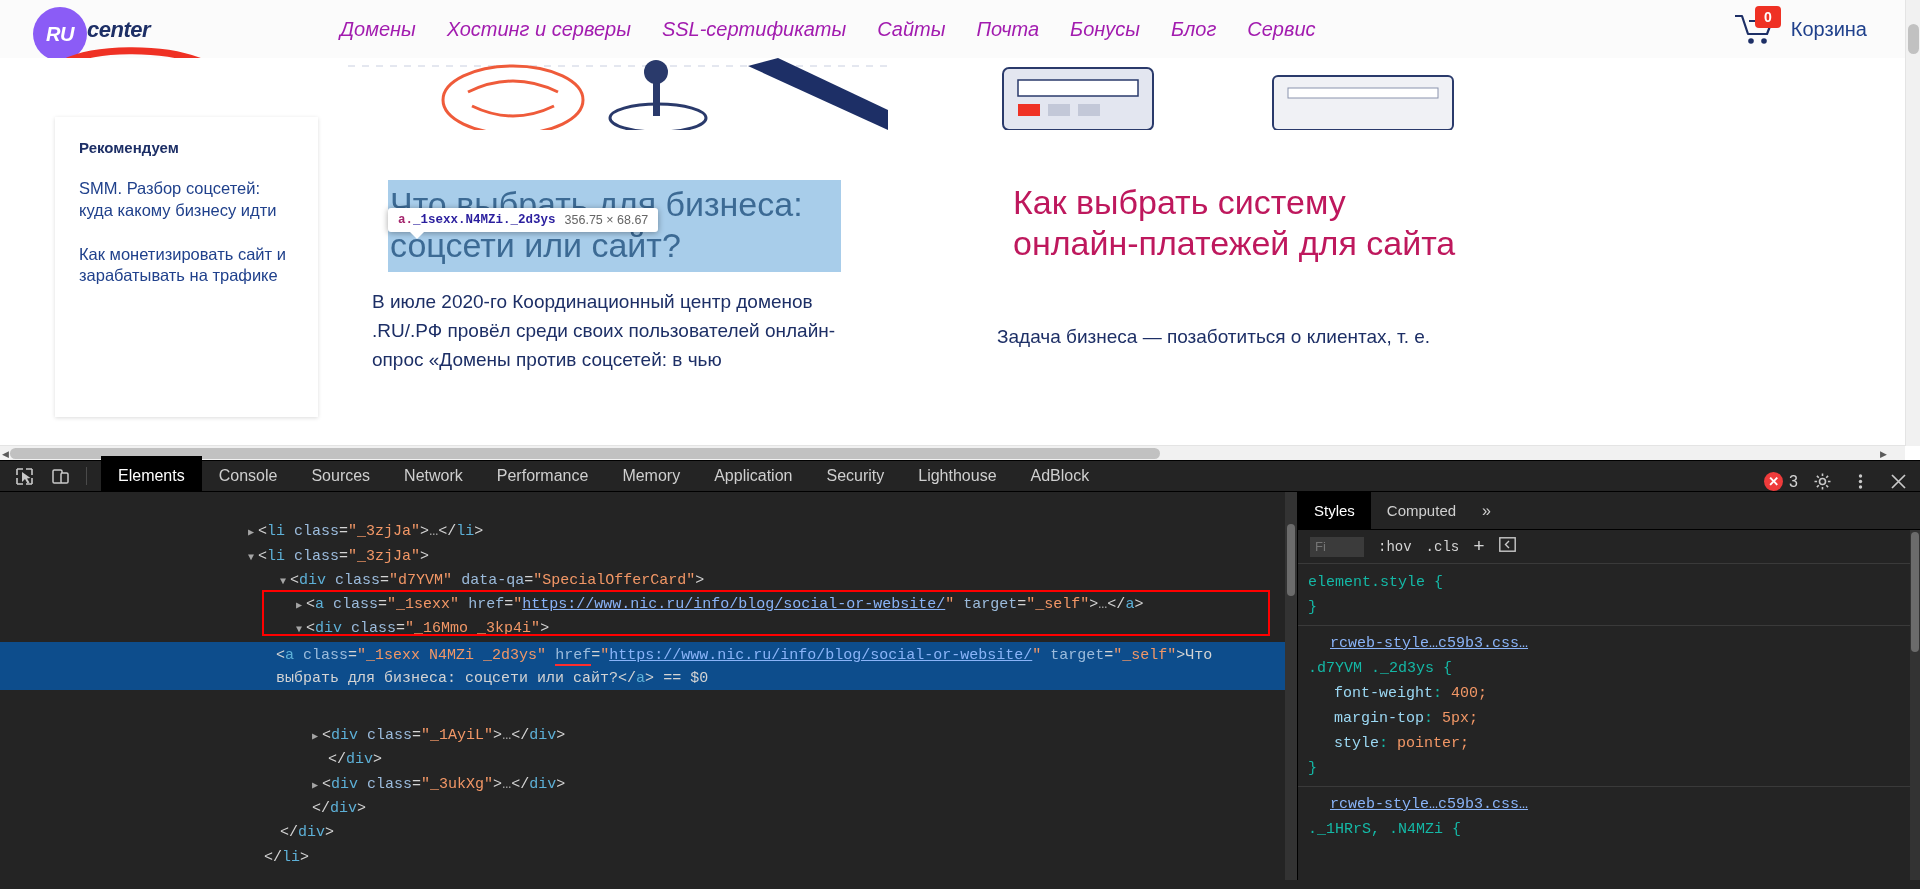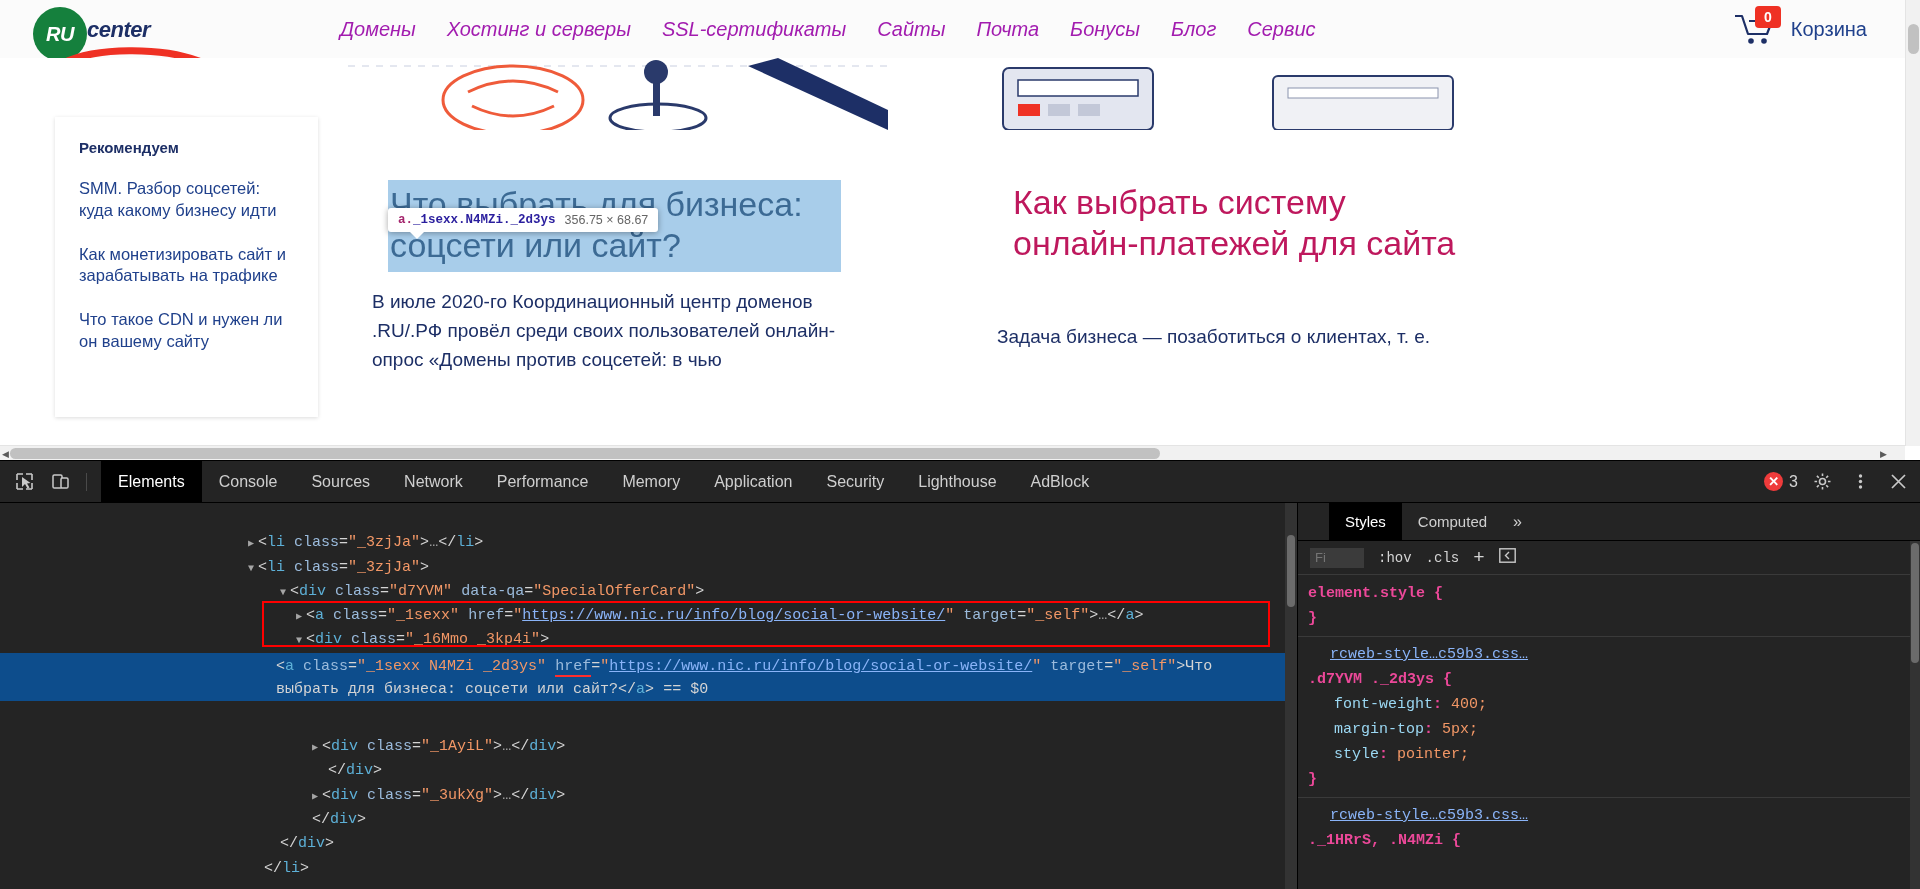--- a/index.html
+++ b/index.html
@@ -26,21 +26,21 @@
     background: #fbfbfb;
     display: flex; align-items: center;
   }
   .logo {
     position: absolute; left: 33px; top: 7px;
     width: 170px; height: 46px;
   }
   .logo-ru {
     position: absolute; left: 0; top: 0;
     width: 54px; height: 54px; border-radius: 50%;
-    background: #15803d;
+    background: #8b5cf6;
     display: flex; align-items: center; justify-content: center;
   }
   .logo-ru span {
     color: #ffffff; font-weight: bold; font-style: italic;
     font-size: 20px; letter-spacing: -0.5px;
   }
   .logo-center {
     position: absolute; left: 54px; top: 10px;
     color: #1d2f66; font-weight: bold; font-style: italic;
     font-size: 22px; letter-spacing: -0.5px;
@@ -183,21 +183,21 @@
   
   .devtools {
     position: absolute; left: 0; top: 460px;
     width: 1920px; height: 429px;
     background: #242424;
     border-top: 1px solid #000;
     color: #d4d4d4;
   }
   .dt-toolbar {
     position: relative;
-    height: 42px; width: 100%;
+    height: 31px; width: 100%;
     background: #242424;
     border-bottom: 1px solid #000000;
     display: flex; align-items: center;
   }
   .dt-tool-icons { display: flex; align-items: center; gap: 8px; padding: 0 10px; }
   .dt-icon-btn {
     width: 28px; height: 28px;
     display: flex; align-items: center; justify-content: center;
     cursor: pointer; border-radius: 3px;
   }
@@ -279,21 +279,21 @@
     border-left: 1px solid #000000;
   }
   .styles-tabs {
     height: 38px; display: flex; align-items: stretch;
     border-bottom: 1px solid #000;
   }
   .st-tab {
     display: flex; align-items: center; padding: 0 16px;
     font-size: 15px; color: #cfcfcf; cursor: pointer;
   }
-  .st-tab.active { background: #000000; color: #ffffff; margin-left: 31px; }
+  .st-tab.active { background: #000000; color: #ffffff; }
   .st-more { display: flex; align-items: center; padding: 0 10px; color: #cfcfcf; font-size: 16px; cursor: pointer; }
 
   .styles-filterbar {
     height: 34px; display: flex; align-items: center; gap: 14px;
     padding: 0 12px;
     border-bottom: 1px solid #3a3a3a;
     font-family: "Liberation Mono", monospace;
     font-size: 14px; color: #d4d4d4;
   }
   .filter-input {
@@ -306,21 +306,21 @@
 
   .styles-content {
     font-family: "Liberation Mono", monospace;
     font-size: 15px; line-height: 25px;
     padding: 6px 0 0 0;
     color: #d4d4d4;
   }
   .css-rule { padding: 0 10px 0 10px; }
   .css-sep { border-top: 1px solid #3a3a3a; margin: 5px 0; }
   .css-src { color: #8ab4f8; text-decoration: underline; padding-left: 22px; cursor: pointer; }
-  .css-sel { color: #ec4899; font-weight: bold; }
+  .css-sel { color: #14b8a6; }
   .css-prop { color: #9bd8f3; padding-left: 26px; }
   .css-val { color: #f29766; }
   .styles-vscroll {
     position: absolute; right: 0; top: 38px;
     width: 10px; height: 350px; background: #333;
   }
   .styles-vscroll-thumb {
     position: absolute; left: 1px; top: 2px;
     width: 8px; height: 120px; background: #6b6b6b; border-radius: 4px;
   }
@@ -367,21 +367,20 @@
       <span class="cart-label">Корзина</span>
     </div>
   </div>
 
   <div class="cards-strip">
 
     <aside class="recommend-box">
       <div class="recommend-title">Рекомендуем</div>
       <a class="recommend-link">SMM. Разбор соцсетей: куда какому бизнесу идти</a>
       <a class="recommend-link">Как монетизировать сайт и зарабатывать на трафике</a>
-      <a class="recommend-link">Что такое CDN и нужен ли он вашему сайту</a>
     </aside>
 
     <article class="article-card card-left">
       <div class="card-illustration">
         <svg width="540" height="72" viewBox="0 0 540 72">
           <rect x="0" y="0" width="540" height="72" fill="#ffffff"></rect>
           <path d="M0 8 L540 8" stroke="#c9cfe0" stroke-width="1" stroke-dasharray="7 7"></path>
           <ellipse cx="165" cy="42" rx="70" ry="34" fill="none" stroke="#ef5b3a" stroke-width="3"></ellipse>
           <path d="M120 34 q45 -22 90 0" stroke="#ef5b3a" stroke-width="3" fill="none"></path>
           <path d="M124 48 q41 20 82 0" stroke="#ef5b3a" stroke-width="3" fill="none"></path>

